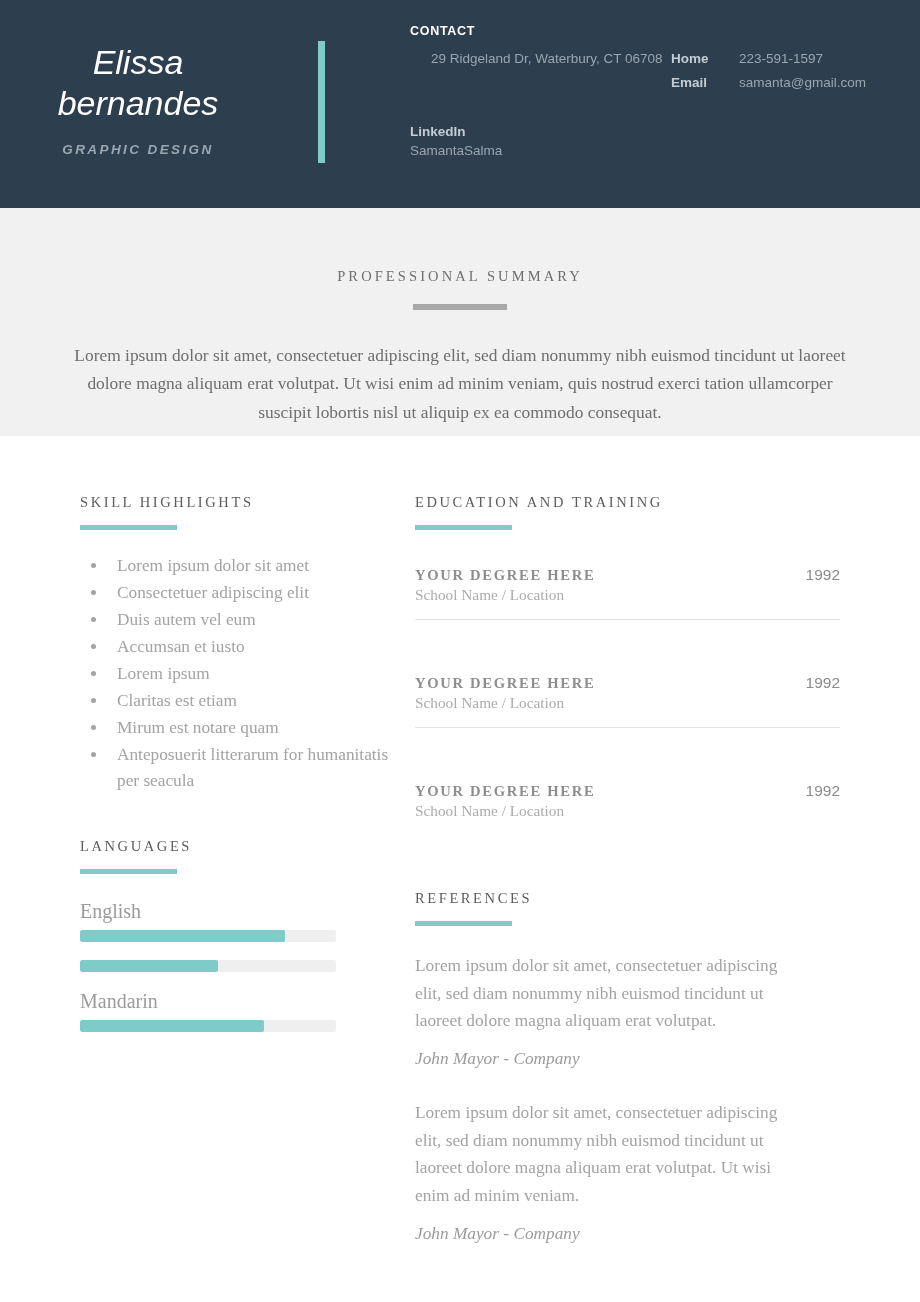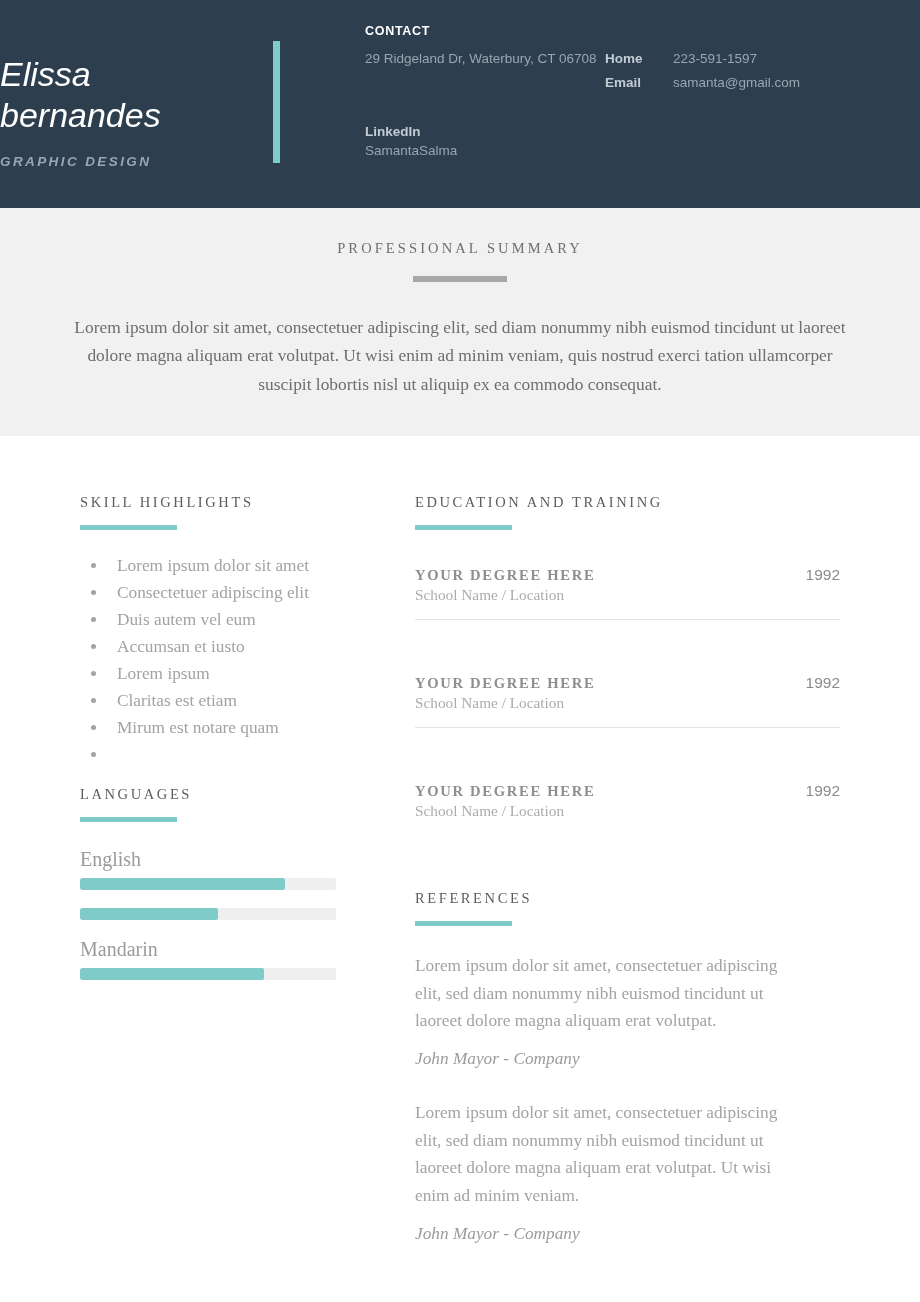--- a/index.html
+++ b/index.html
@@ -27,24 +27,24 @@
   
   .header {
     position: relative;
     height: 208px;
     background: #2d3e4f;
     display: flex;
     align-items: flex-start;
   }
 
   .identity {
-    width: 273px;
-    padding-top: 54px;
+    width: 318px;
+    padding-top: 42px;
     padding-right: 42px;
-    text-align: left;
+    text-align: center;
     flex: none;
   }
 
   .name {
     font-family: "Liberation Sans", sans-serif;
     font-style: italic;
     font-weight: 400;
     font-size: 34px;
     line-height: 1.22;
     color: #ffffff;
@@ -89,20 +89,21 @@
     display: flex;
     align-items: flex-start;
   }
 
   .contact-address {
     width: 240px;
     font-size: 13.5px;
     line-height: 1.65;
     color: #9aa6b0;
     flex: none;
+    margin-left: 21px;
   }
 
   .contact-pairs {
     display: grid;
     grid-template-columns: 68px auto;
     row-gap: 2px;
     font-size: 13.5px;
     line-height: 1.65;
   }
 
@@ -115,21 +116,21 @@
     font-size: 13.5px;
     line-height: 1.42;
   }
   .linkedin-label { font-weight: bold; color: #c4ccd3; }
   .linkedin-value { color: #9aa6b0; }
 
   
   .summary-band {
     height: 228px;
     background: #f1f1f1;
-    padding-top: 32px;
+    padding-top: 60px;
     text-align: center;
   }
 
   .summary-title {
     font-family: "Liberation Serif", serif;
     font-size: 14.5px;
     letter-spacing: 3.1px;
     color: #6f6f6f;
   }
 
@@ -315,21 +316,21 @@
         <div class="section-title">SKILL HIGHLIGHTS</div>
         <div class="section-rule"></div>
         <ul class="skill-list">
           <li class="skill-item"><span class="bullet"></span><span>Lorem ipsum dolor sit amet</span></li>
           <li class="skill-item"><span class="bullet"></span><span>Consectetuer adipiscing elit</span></li>
           <li class="skill-item"><span class="bullet"></span><span>Duis autem vel eum</span></li>
           <li class="skill-item"><span class="bullet"></span><span>Accumsan et iusto</span></li>
           <li class="skill-item"><span class="bullet"></span><span>Lorem ipsum</span></li>
           <li class="skill-item"><span class="bullet"></span><span>Claritas est etiam</span></li>
           <li class="skill-item"><span class="bullet"></span><span>Mirum est notare quam</span></li>
-          <li class="skill-item"><span class="bullet"></span></li>
+          <li class="skill-item"><span class="bullet"></span><span>Anteposuerit litterarum for humanitatis per seacula</span></li>
         </ul>
       </div>
 
       <div class="section" style="margin-top:45px;">
         <div class="section-title">LANGUAGES</div>
         <div class="section-rule"></div>
         <div class="lang-list">
 
           <div class="lang-item">
             <div class="lang-name">English</div>

